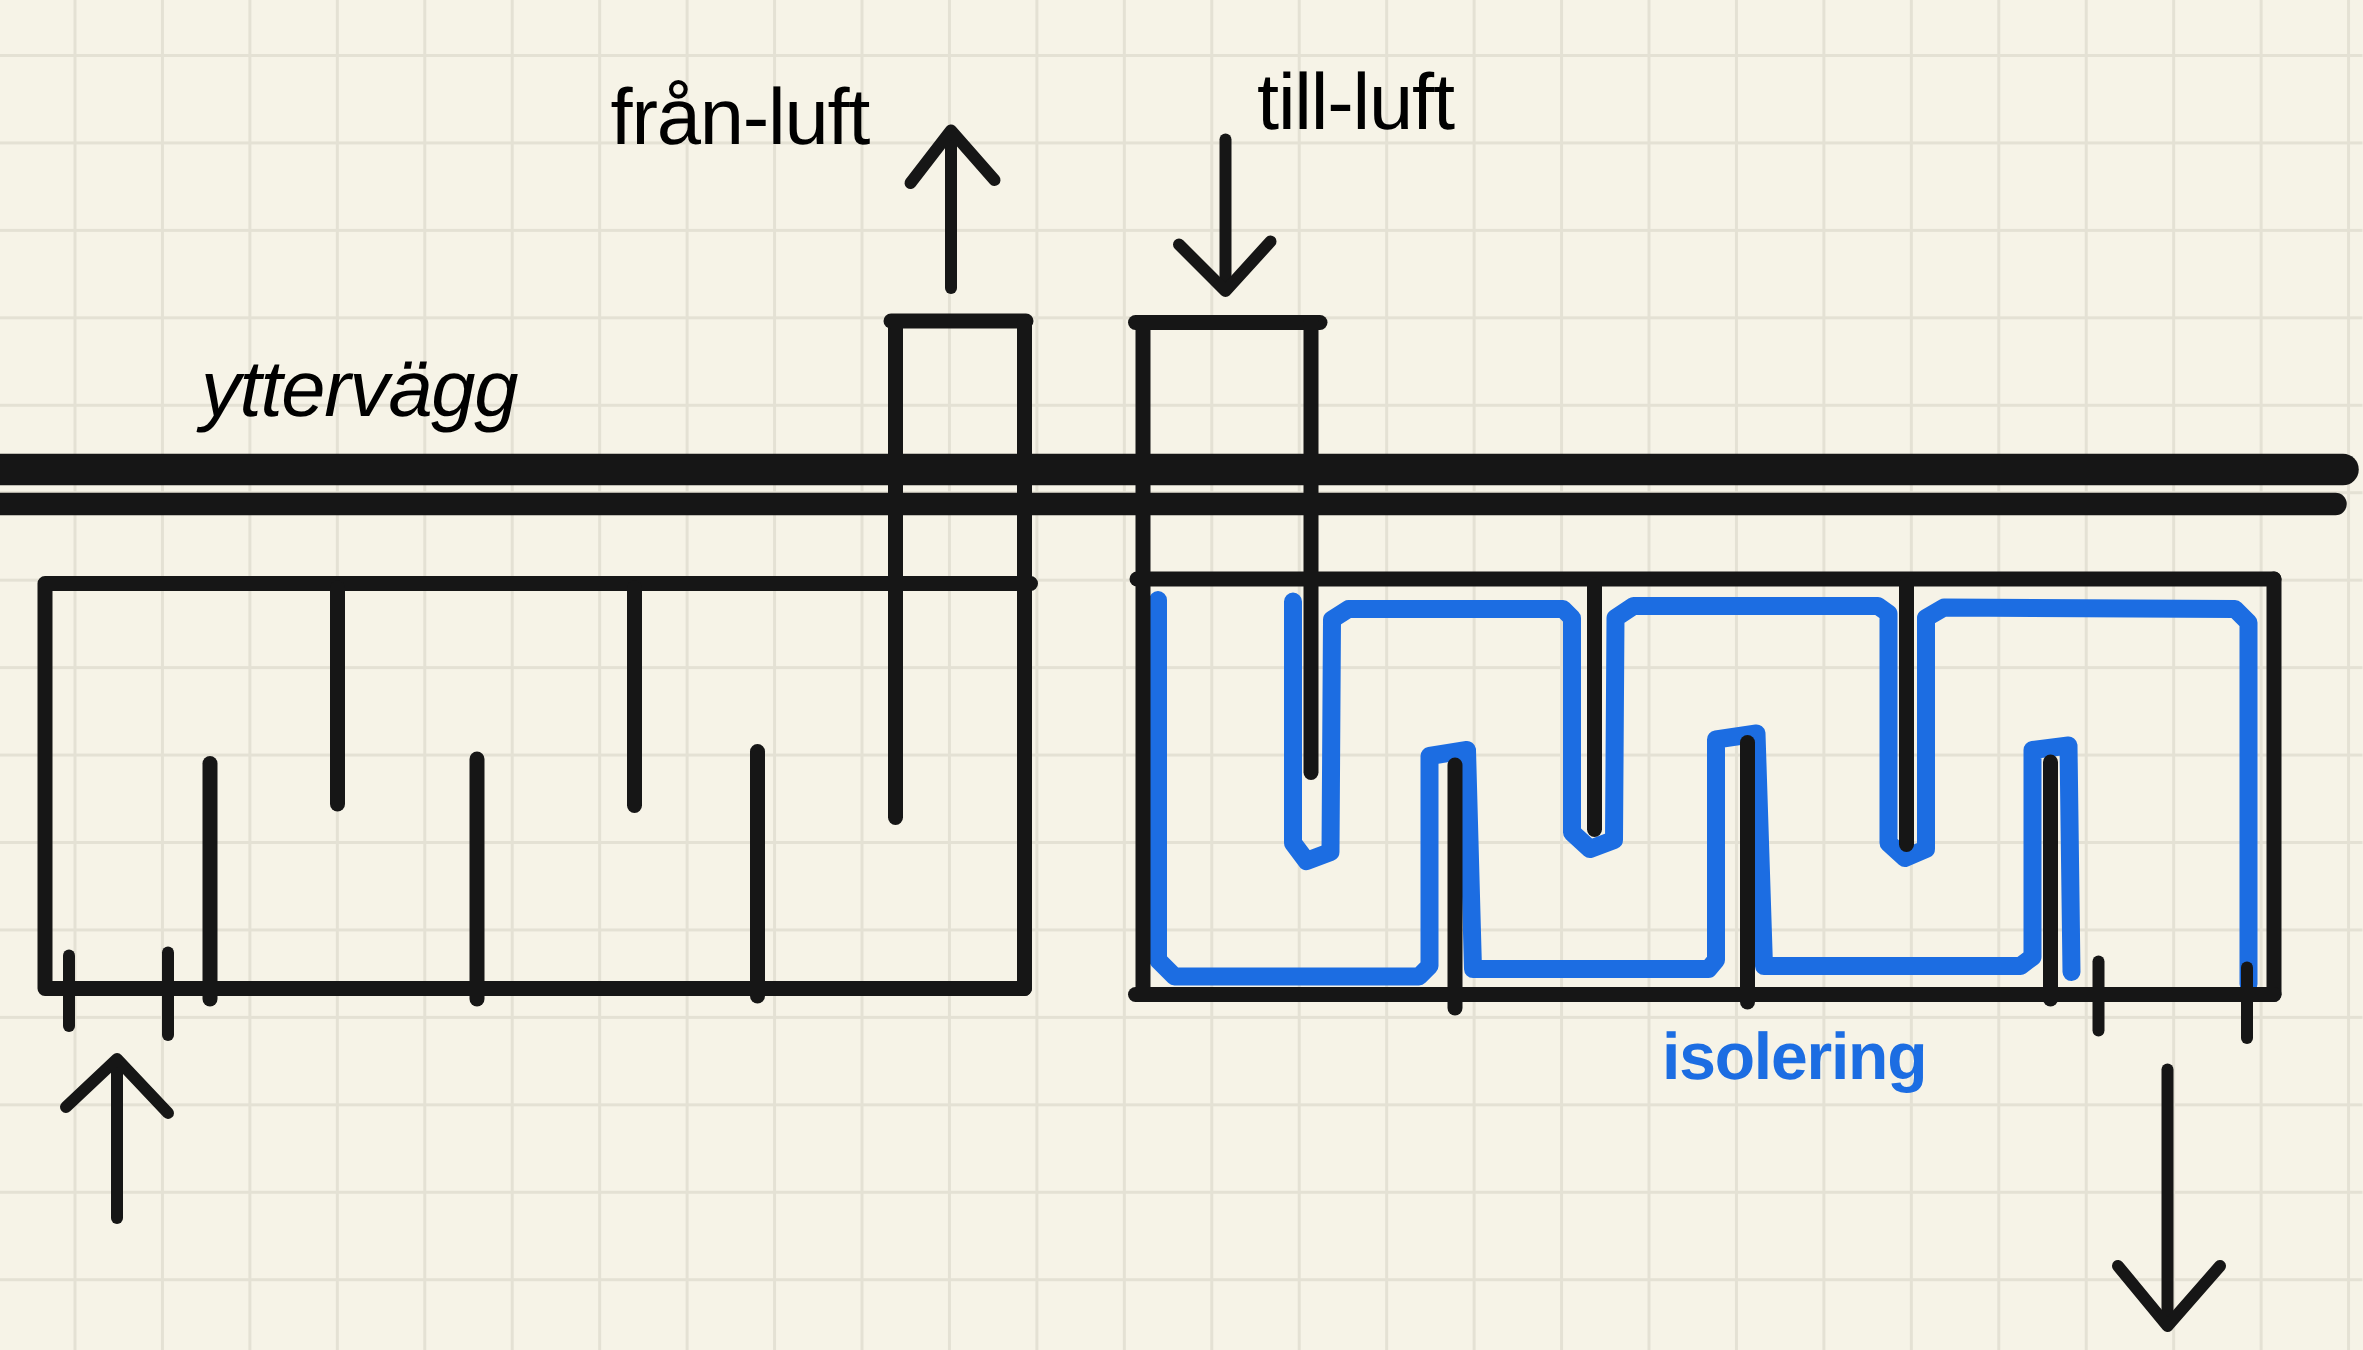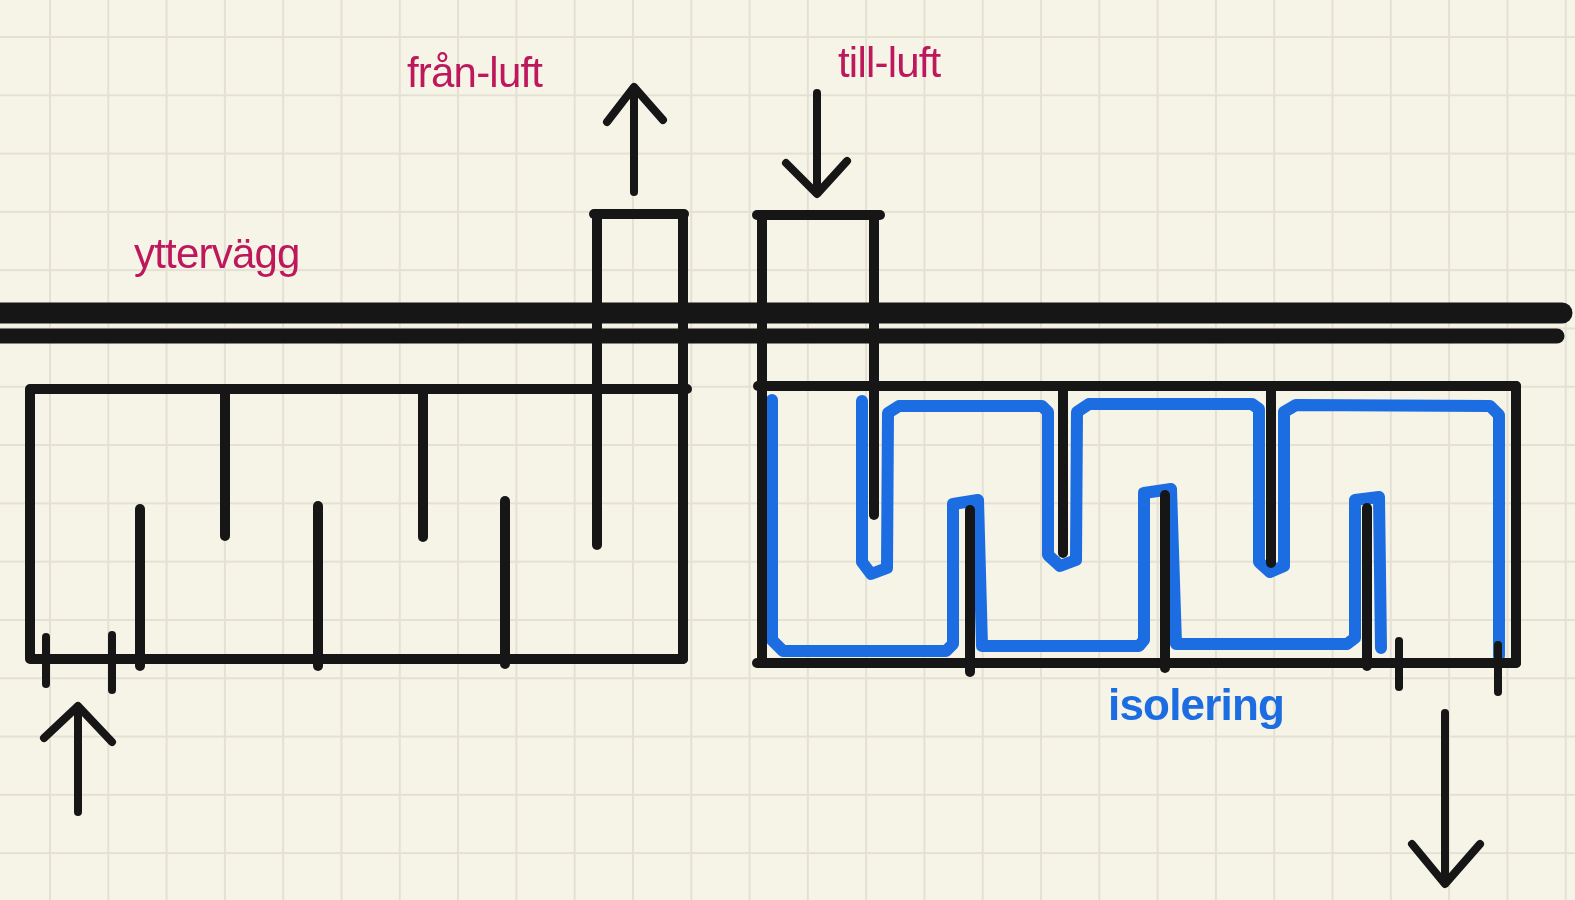--- a/index.html
+++ b/index.html
@@ -20,35 +20,35 @@
     background-position: 49px 36px;
   }
   #sketch {
     position: absolute;
     left: 0; top: 0;
     width: 1575px;
     height: 900px;
   }
   .label {
     position: absolute;
-    color: #be185d;
-    font-size: 42px;
+    color: #000000;
+    font-size: 53px;
     letter-spacing: -0.8px;
     white-space: nowrap;
     line-height: 1.1;
     user-select: none;
   }
   .label.blue {
     color: #1c6de2;
     font-weight: bold;
     font-size: 44px;
   }
   #label-exhaust  { left: 407px;  top: 50px;  }
   #label-supply   { left: 838px;  top: 40px;  }
-  #label-wall     { left: 134px;  top: 231px; }
+  #label-wall     { left: 134px;  top: 231px; font-style: italic; }
   #label-insul    { left: 1108px; top: 681px; }
 </style>
 </head>
 <body>
 
 <svg id="sketch" viewBox="0 0 1575 900" xmlns="http://www.w3.org/2000/svg" fill="none" stroke-linecap="round" stroke-linejoin="round">
 
   <g stroke="#1c6de2" stroke-width="12">
     <path d="M772 400 L772 640 L783 651 L946 651 L953 644 L953 504 L978 500 L982 646
              L1139 646 L1144 640 L1144 493 L1171 489 L1176 644

